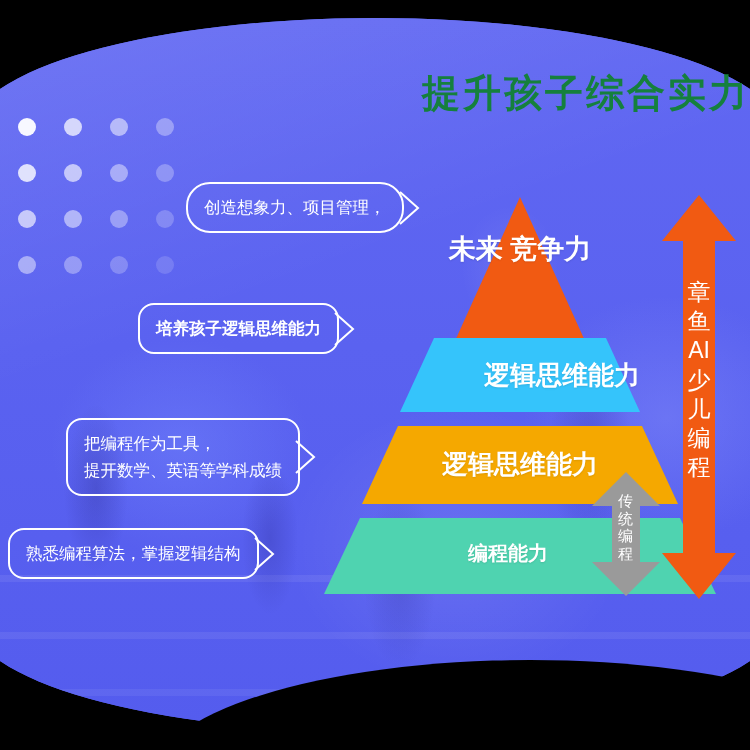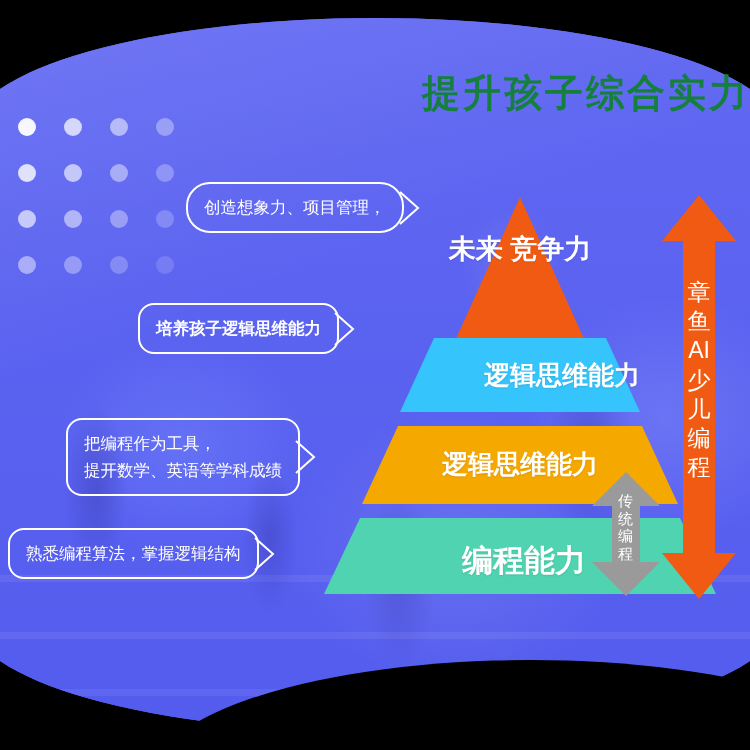--- a/index.html
+++ b/index.html
@@ -151,21 +151,21 @@
     position: absolute;
     z-index: 26;
     color: #ffffff;
     text-align: center;
     font-weight: 700;
     text-shadow: 0 1px 2px rgba(0,0,0,.10);
   }
   #tier-label-1 { left: 440px; top: 230px; width: 160px; font-size: 27px; line-height: 1.45; }
   #tier-label-2 { left: 400px; top: 358px; width: 240px; font-size: 26px; text-align: right; }
   #tier-label-3 { left: 385px; top: 447px; width: 270px; font-size: 26px; }
-  #tier-label-4 { left: 404px; top: 540px; width: 240px; font-size: 31px; }
+  #tier-label-4 { left: 388px; top: 540px; width: 240px; font-size: 20px; }
 
   
   .gray-arrow { position: absolute; left: 588px; top: 470px; width: 76px; height: 128px; z-index: 27; }
   .gray-arrow-text {
     position: absolute;
     left: 600px;
     top: 492px;
     width: 52px;
     z-index: 28;
     color: #ffffff;

